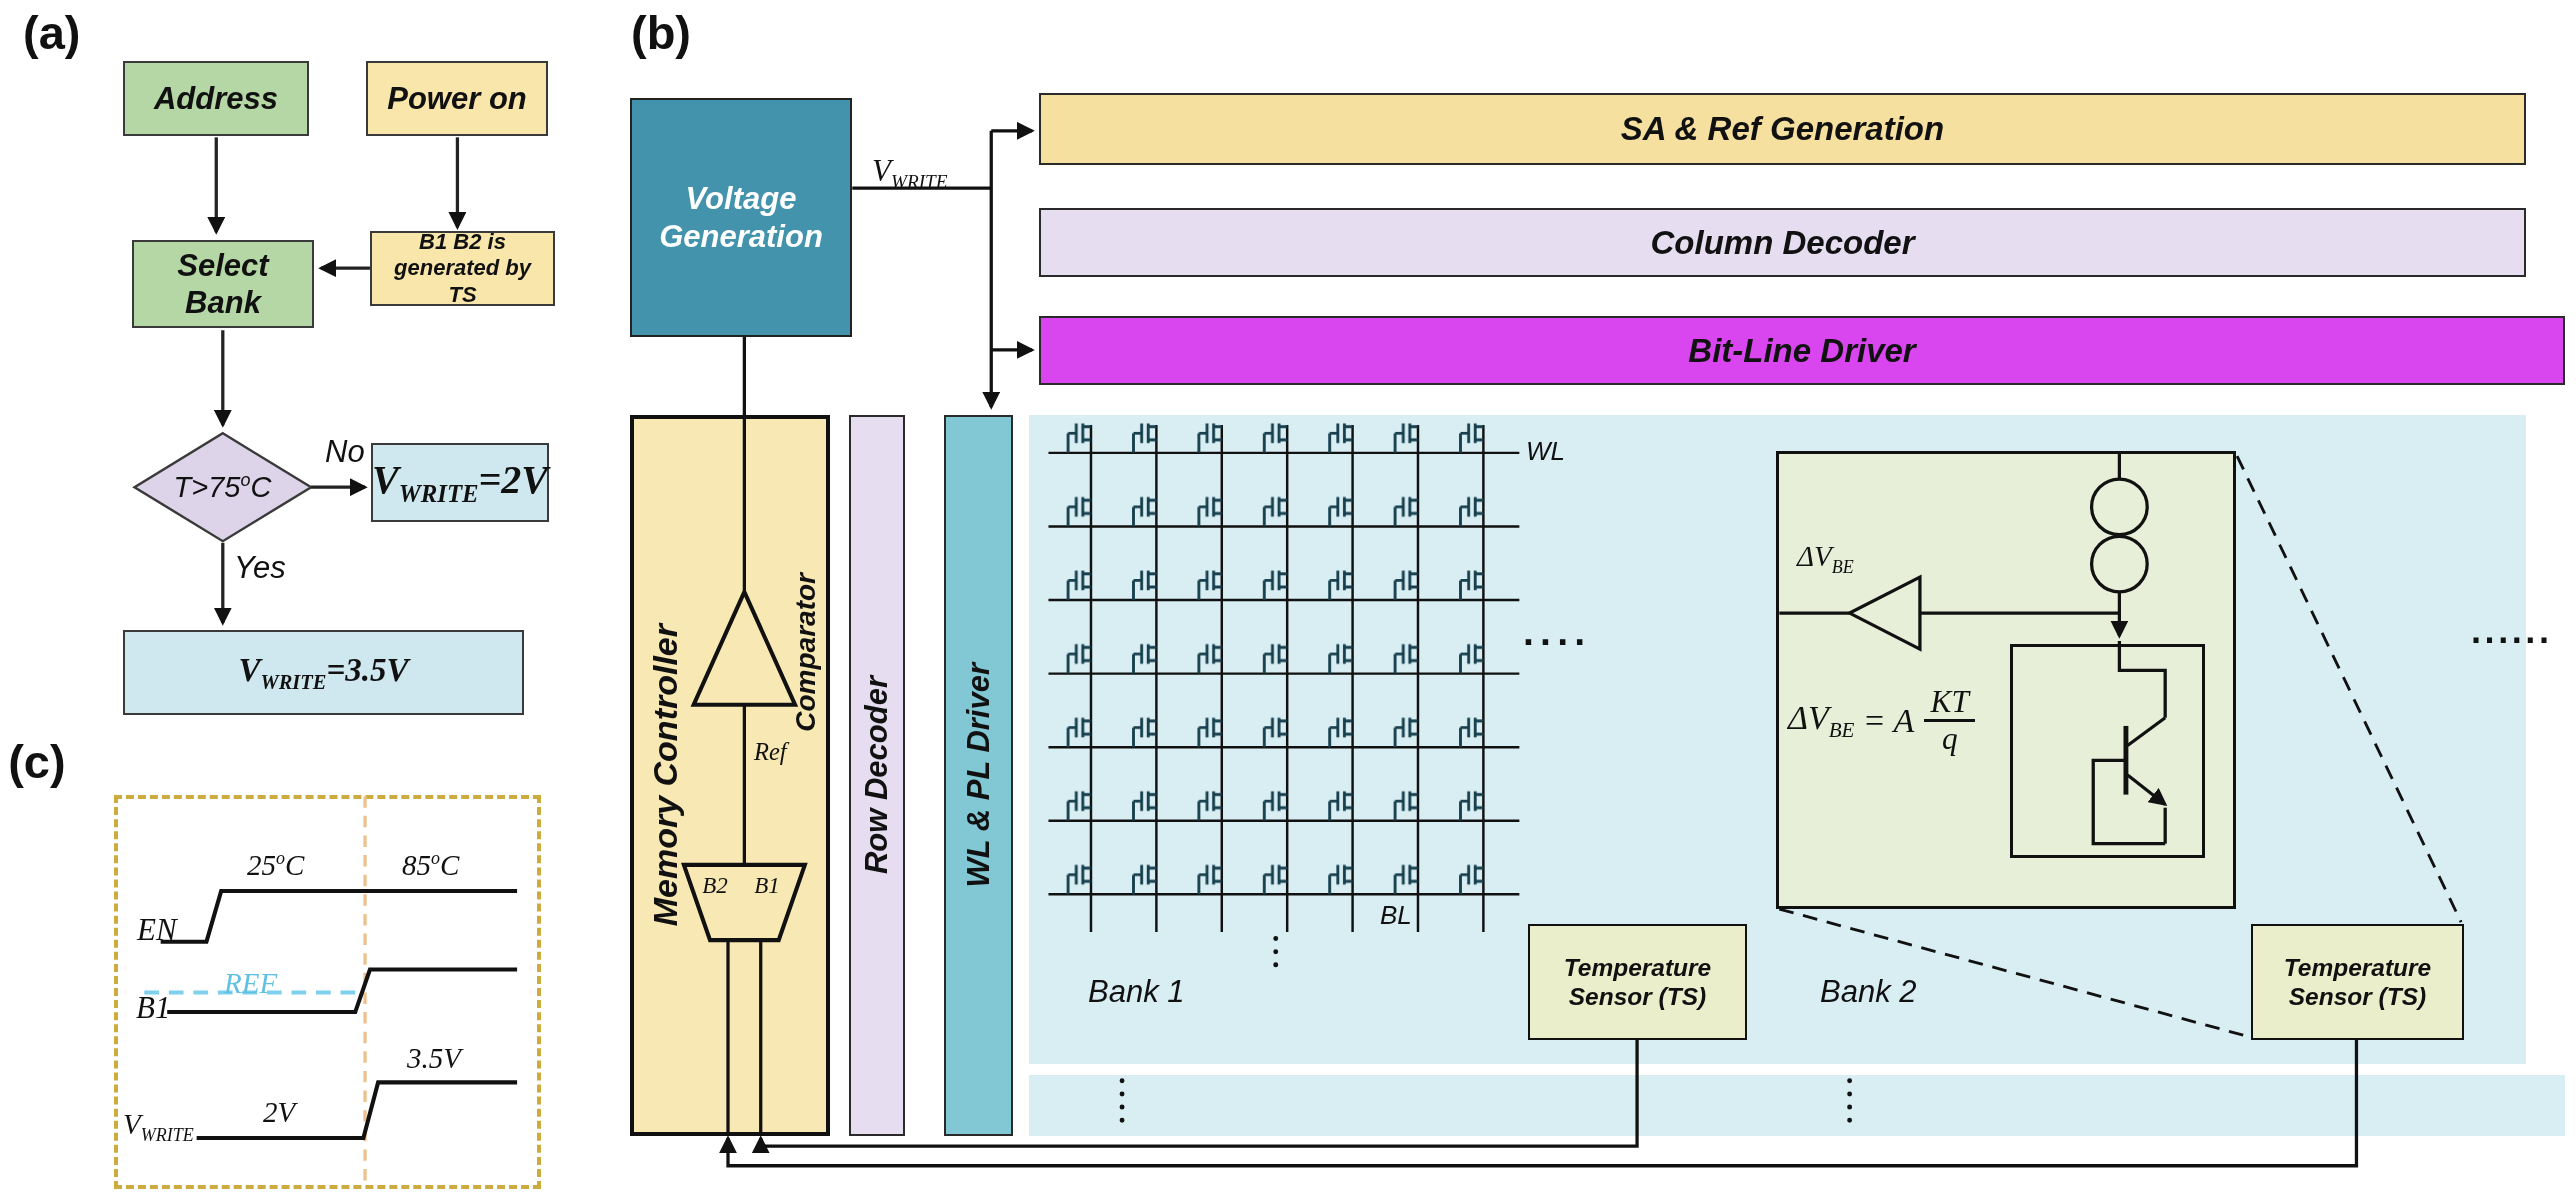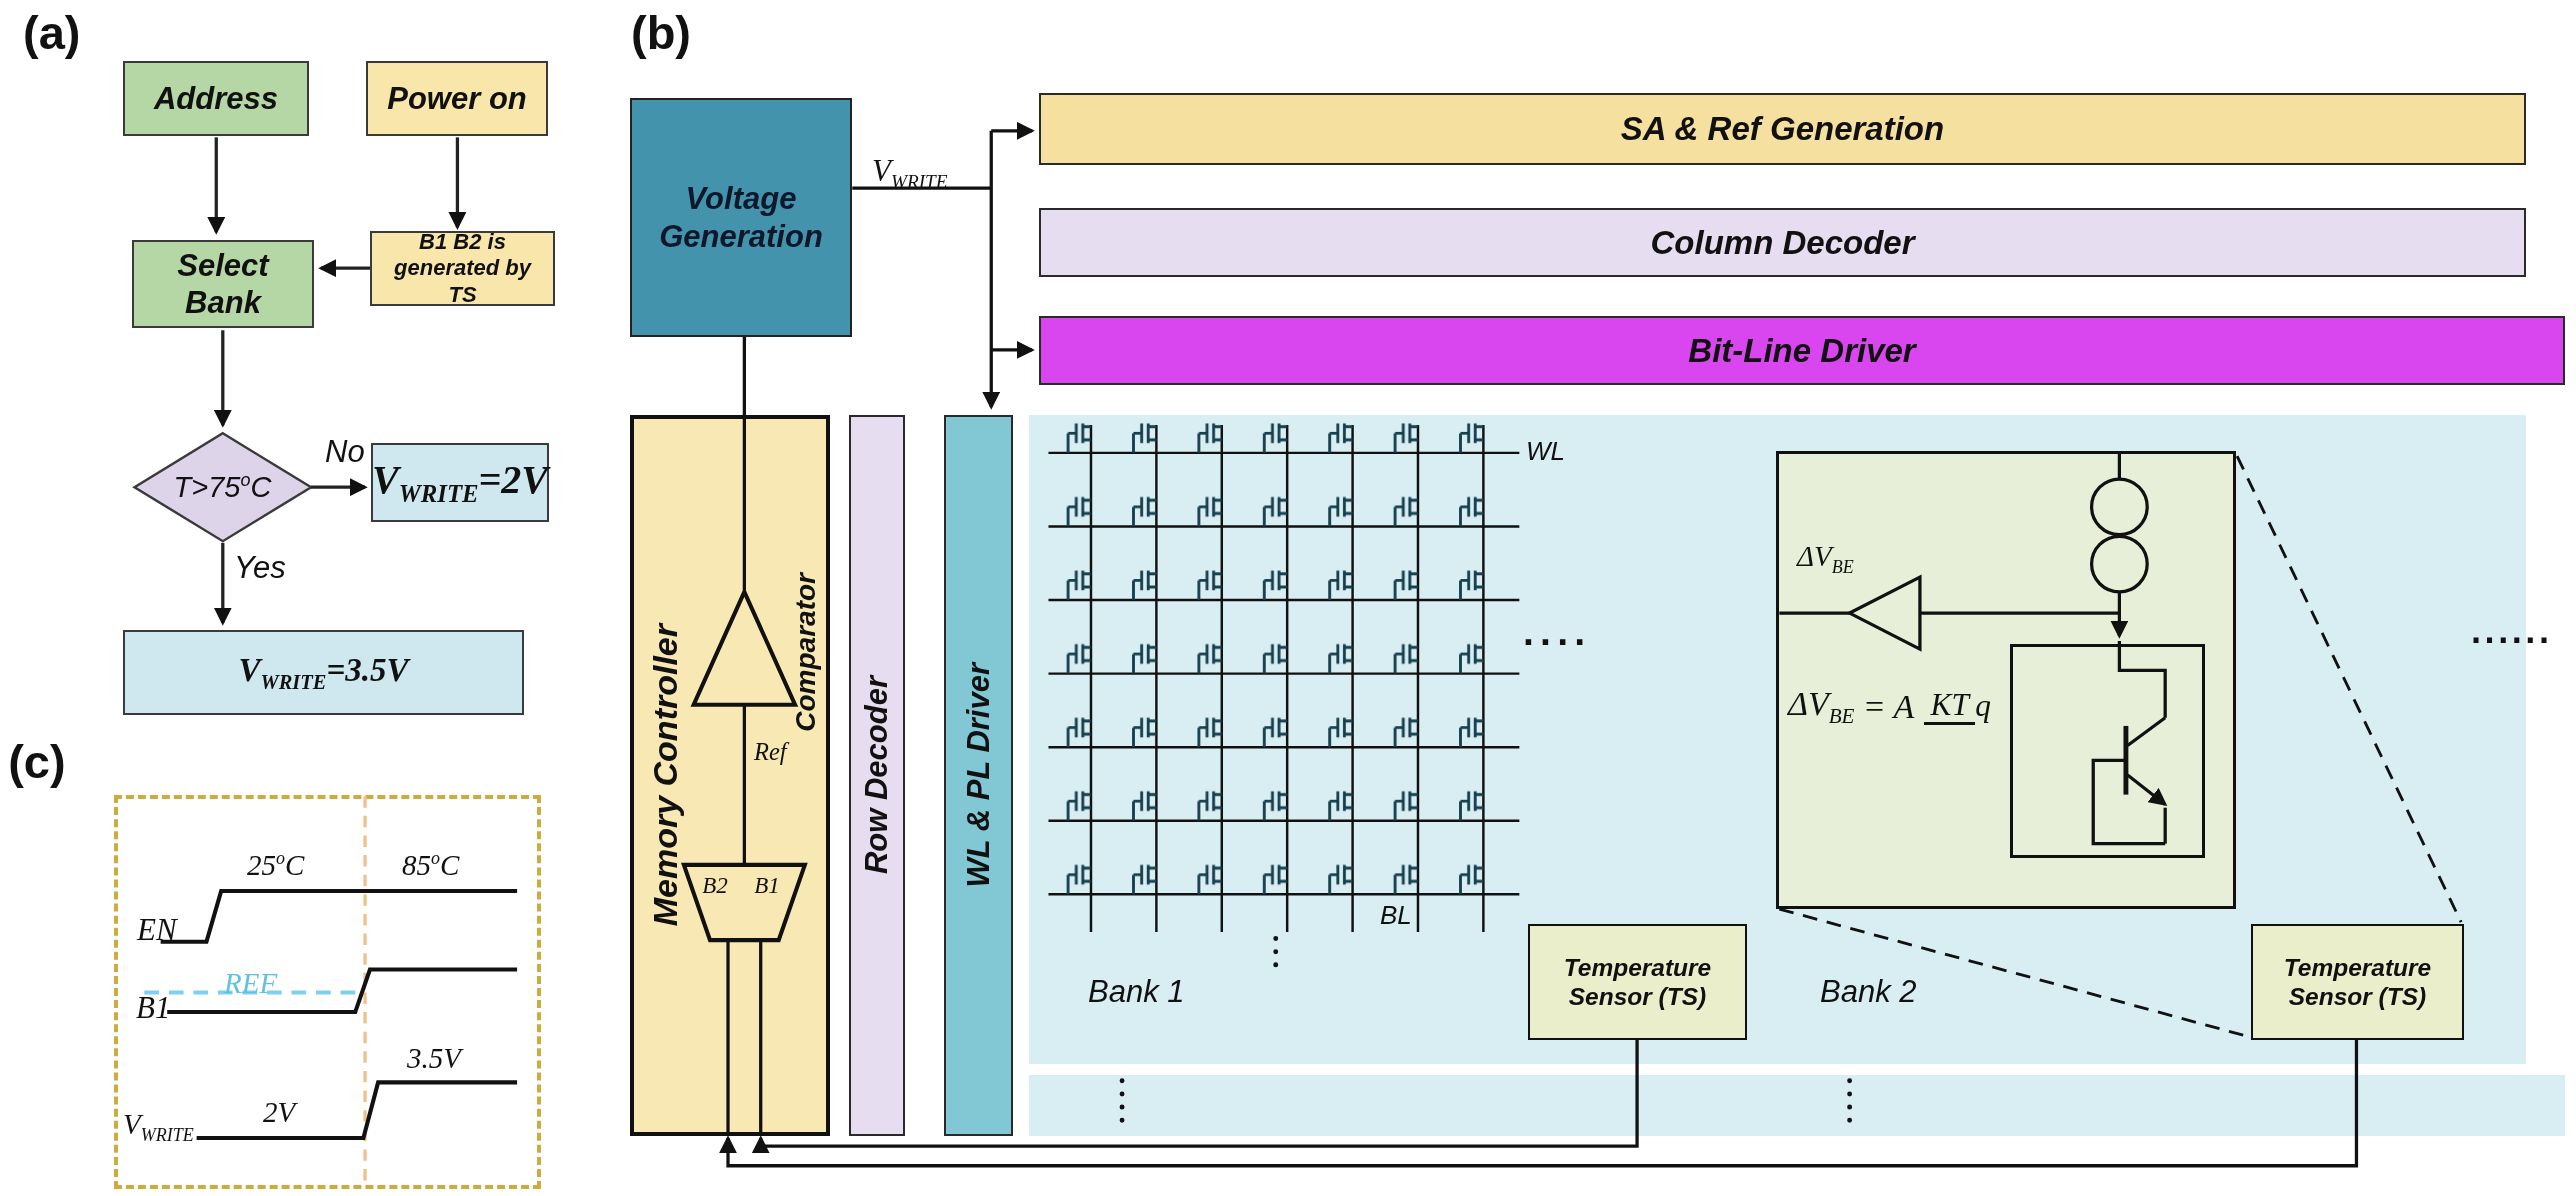--- a/index.html
+++ b/index.html
@@ -9,21 +9,21 @@
   .abs{position:absolute}
   .box{position:absolute;border:2.5px solid #3a3a3a;display:flex;align-items:center;justify-content:center;
        text-align:center;font-weight:bold;font-style:italic;z-index:1;line-height:1.2}
   .lbl{position:absolute;font-weight:normal;font-style:italic;z-index:6;white-space:nowrap;line-height:1.1}
   .serif{font-family:"Liberation Serif",serif}
   .panel-label{position:absolute;font-weight:bold;font-size:47px;z-index:6;font-style:normal}
   .vwrap{position:absolute;display:flex;align-items:center;justify-content:center;z-index:2}
   .vtext{writing-mode:vertical-rl;transform:rotate(180deg);font-weight:bold;font-style:italic;white-space:nowrap}
   sub{font-size:0.62em}
   sup{font-size:0.62em}
-  .frac{display:inline-flex;flex-direction:row;align-items:center;margin-left:9.8px;font-size:0.92em;line-height:1.1}
+  .frac{display:inline-flex;flex-direction:column;align-items:center;margin-left:9.8px;font-size:0.92em;line-height:1.1}
   .frac .fnum{border-bottom:3.3px solid #111;padding:0 6.5px}
   #overlay{position:absolute;left:0;top:0;z-index:5;pointer-events:none}
   .dots{position:absolute;font-weight:bold;z-index:6;color:#111}
 </style>
 </head>
 <body>
 
 <div id="fig">
 
   <div class="panel-label" style="left:23px;top:4.9px">(a)</div>
@@ -63,21 +63,21 @@
 
   <div class="lbl serif" style="left:224px;top:968px;font-size:29px;color:#5fc0e4">REF</div>
 
   <div class="lbl serif" style="left:123px;top:1109px;font-size:29px"><span>V</span><sub>WRITE</sub></div>
 
   <div class="lbl serif" style="left:263px;top:1097px;font-size:29px">2V</div>
   <div class="lbl serif" style="left:407px;top:1043px;font-size:29px">3.5V</div>
 
   <div class="panel-label" style="left:631px;top:4.9px">(b)</div>
 
-  <div class="box" style="left:630px;top:98px;width:222px;height:239px;background:#4293ab;border-color:#222;font-size:31px;color:#0f172a;padding:0 33px">Voltage Generation</div>
+  <div class="box" style="left:630px;top:98px;width:222px;height:239px;background:#4293ab;border-color:#222;font-size:31px;color:#ffffff;padding:0 33px">Voltage Generation</div>
 
   <div class="lbl serif" style="left:872px;top:154px;font-size:31px"><span>V</span><sub>WRITE</sub></div>
 
   <div class="box" style="left:1039px;top:93px;width:1487px;height:72px;background:#f6e0a0;border-color:#2a2a2a;font-size:33px">SA &amp; Ref Generation</div>
 
   <div class="box" style="left:1039px;top:208px;width:1487px;height:69px;background:#e6def0;border-color:#2a2a2a;font-size:33px">Column Decoder</div>
 
   <div class="box" style="left:1039px;top:316px;width:1526px;height:69px;background:#d946ef;border-color:#2a2a2a;font-size:33px">Bit-Line Driver</div>
 
   <div class="abs" style="left:1029px;top:415px;width:1497px;height:649px;background:#d8eef3;z-index:0"></div>

